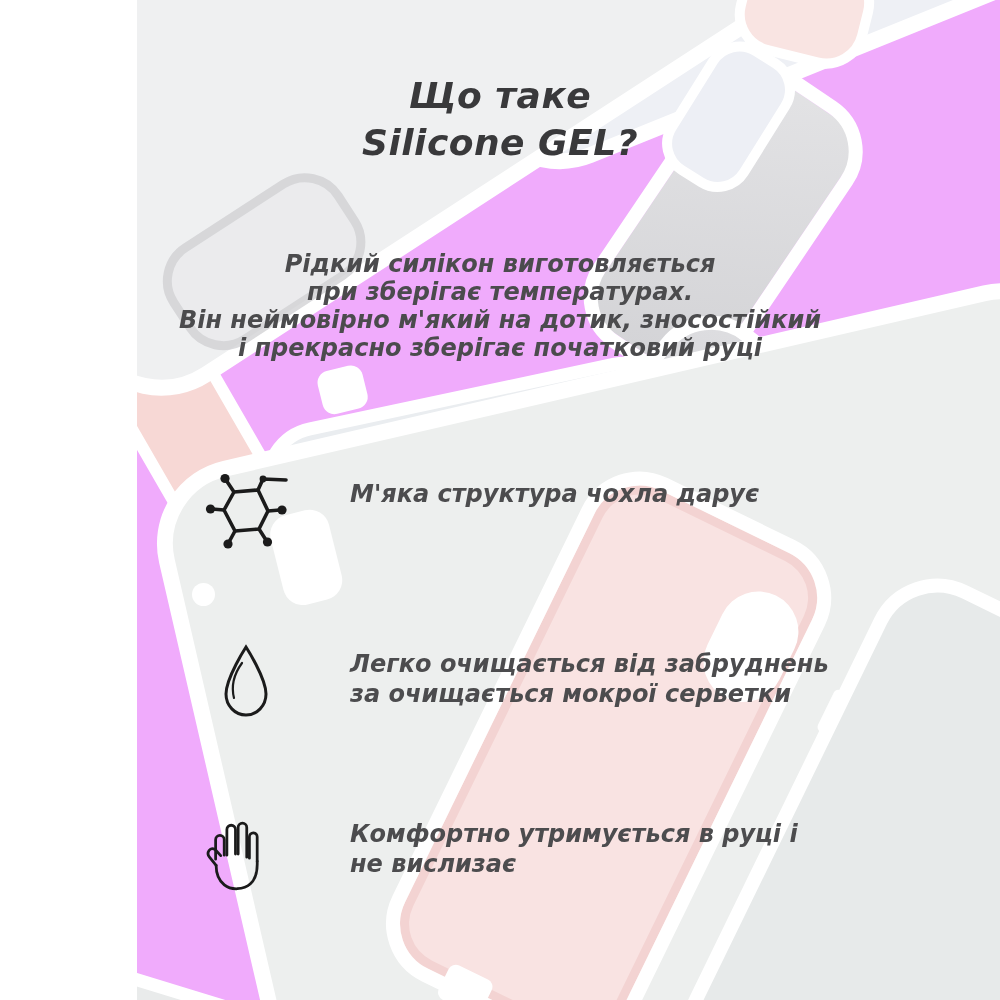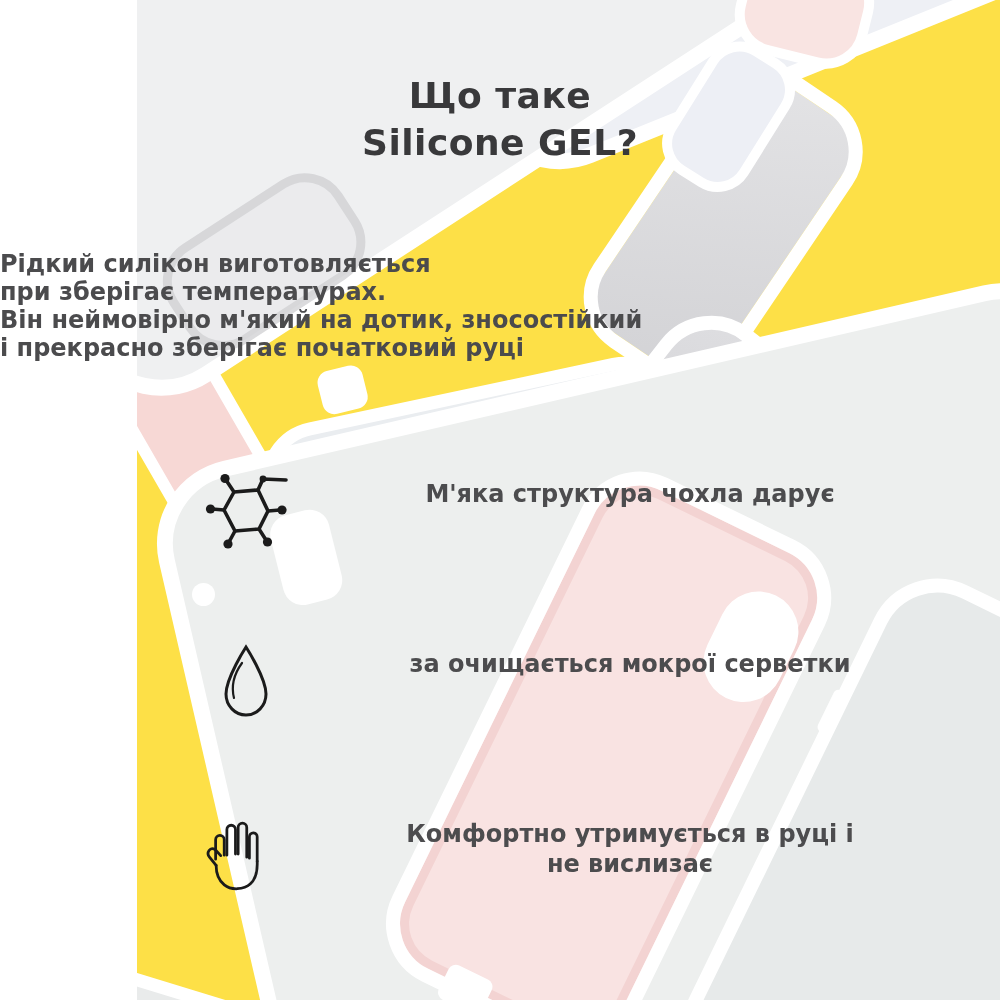--- a/index.html
+++ b/index.html
@@ -1,18 +1,18 @@
 <!DOCTYPE html>
 <html><head>
 <meta charset="utf-8">
 <style>
   html,body{margin:0;padding:0;background:#fff;}
   .page{
     position:relative;width:1000px;height:1000px;overflow:hidden;
-    background:#fde047;font-family:"DejaVu Sans",sans-serif;
+    background:#f0abfc;font-family:"DejaVu Sans",sans-serif;font-style:italic;
   }
   
   .shape{position:absolute;transform-origin:0 0;box-sizing:border-box;}
   .s-lav{left:285px;top:-360px;width:640px;height:600px;transform:rotate(-22deg);
     background:#eef0f5;border:16px solid #fff;border-radius:90px;}
   .s-lav-camhole{left:394px;top:-10px;width:26px;height:26px;border-radius:50%;
     background:#fff;border:4px solid #d9dbe0;}
   .s-midgray{left:250px;top:435px;width:430px;height:150px;transform:rotate(-12deg);
     background:#eaedf0;border:13px solid #fff;border-radius:60px;}
   .s-sliver{left:92px;top:372px;width:110px;height:230px;transform:rotate(-30deg);
@@ -51,25 +51,25 @@
     background:#e9ebeb;border:13px solid #fff;border-radius:50px;}
   .s-white-strip{left:0;top:0;width:137px;height:1000px;background:#fff;}
   
   .content{position:absolute;left:0;top:0;width:1000px;height:1000px;}
   .title{
     position:absolute;left:0;top:72px;width:1000px;text-align:center;
     font-weight:bold;font-size:36px;line-height:47px;color:#39393b;
     letter-spacing:.5px;
   }
   .intro{
-    position:absolute;left:0;top:250px;width:1000px;text-align:left;
+    position:absolute;left:0;top:250px;width:1000px;text-align:center;
     font-weight:bold;font-size:24px;line-height:28px;color:#4b4b4d;
   }
   .feature-text{
-    position:absolute;left:350px;width:560px;text-align:center;
+    position:absolute;left:350px;width:560px;text-align:left;
     font-weight:bold;font-size:24px;line-height:30px;color:#4c4c4e;
   }
   .ft-1{top:479px;} .ft-2{top:649px;} .ft-3{top:819px;}
   .icon-box{position:absolute;}
   .icon-molecule{left:200px;top:468px;width:100px;height:100px;}
   .icon-drop{left:218px;top:642px;width:56px;height:78px;}
   .icon-hand{left:202px;top:806px;width:60px;height:86px;}
   svg{display:block;width:100%;height:100%;}
 </style>
 </head>
@@ -136,20 +136,21 @@
       <div>М'яка структура чохла дарує</div>
     </div>
 
     <div class="icon-box icon-drop">
       <svg viewBox="0 0 56 78" fill="none" stroke="#1b1b1b" stroke-width="3" stroke-linecap="round">
         <path d="M28,5 C28,5 8,36 8,52 a20,21 0 0 0 40,0 C48,36 28,5 28,5 Z"></path>
         <path d="M24,21 C16,32 13,44 16,56" stroke-width="2.2"></path>
       </svg>
     </div>
     <div class="feature-text ft-2">
+      <div>Легко очищається від забруднень</div>
       <div>за очищається мокрої серветки</div>
     </div>
 
     <div class="icon-box icon-hand">
       <svg viewBox="0 0 58 84" fill="none" stroke="#1b1b1b" stroke-width="2.7" stroke-linecap="round" stroke-linejoin="round">
         <path d="M13,52 V33 a4.2,4.2 0 0 1 8.4,0 V48"></path>
         <path d="M24,48 V23 a4.2,4.2 0 0 1 8.4,0 V47"></path>
         <path d="M35,47 V21 a4.2,4.2 0 0 1 8.4,0 V50"></path>
         <path d="M46,51 V30 a3.8,3.8 0 0 1 7.6,0 V54"></path>
         <path d="M53.6,54 C54,63 52.5,71 47,76 C40.5,82 28,82.5 21.5,77 C16,72.5 13.5,65 13.5,58"></path>

